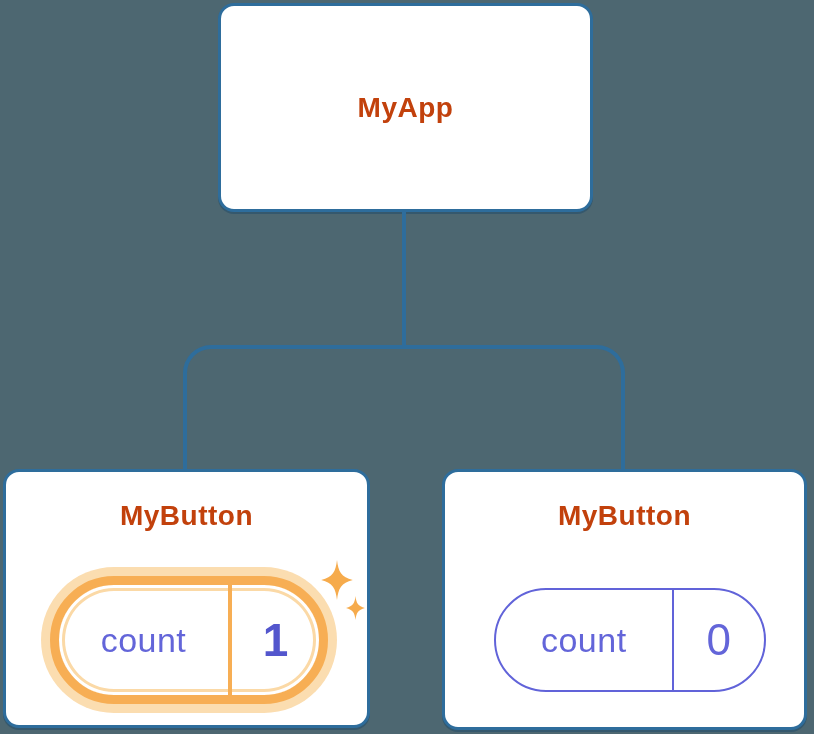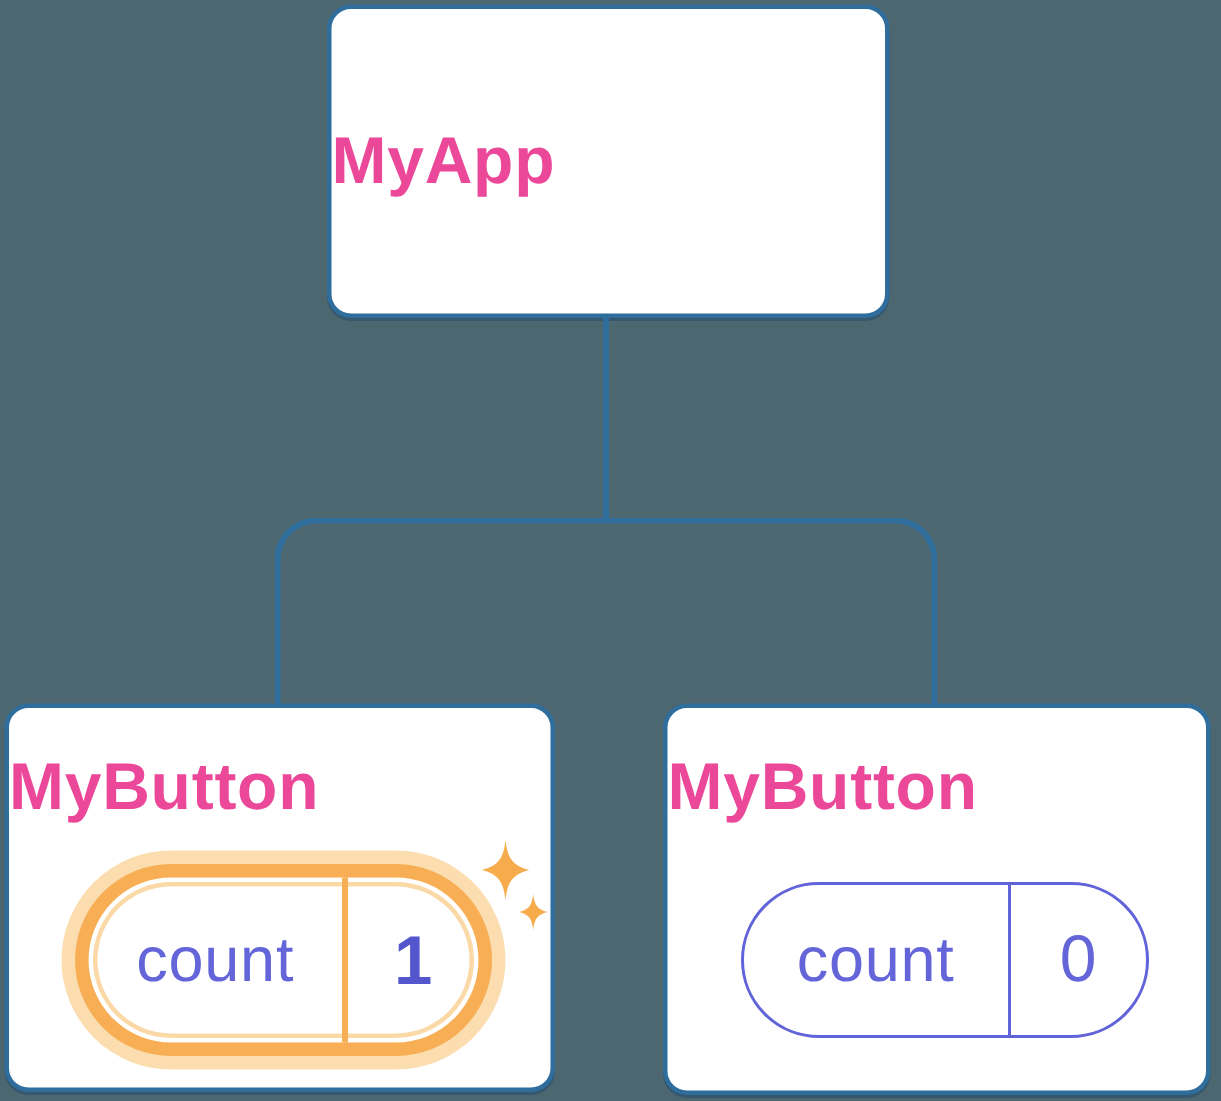--- a/index.html
+++ b/index.html
@@ -26,23 +26,23 @@
     box-shadow: 0 2px 0 rgba(25, 70, 105, 0.45);
   }
   #node-root   { left: 218px; top: 3px;   width: 375px; height: 209px; }
   #node-child0 { left: 3px;   top: 469px; width: 367px; height: 259px; }
   #node-child1 { left: 442px; top: 469px; width: 365px; height: 261px; }
 
   .node-title {
     position: absolute;
     left: 0;
     width: 100%;
-    text-align: left;
-    color: #ec4899;
-    font-size: 44px;
+    text-align: center;
+    color: #c2410c;
+    font-size: 28px;
     font-weight: 700;
     letter-spacing: 0.5px;
     white-space: nowrap;
   }
   #node-root .node-title { top: 50%; transform: translateY(-50%); }
   .child .node-title { top: 28px; }
 
   
   .stem {
     position: absolute;
@@ -92,21 +92,21 @@
     border-radius: 66px;
     box-shadow:
       0 0 0 9px #fbddb0,
       inset 0 0 0 3px #ffffff,
       inset 0 0 0 6px #fbd9a6;
   }
   .pill.highlight .cell.label { border-right: 4px solid #f7ae54; }
 
   .state-name {
     color: #6365d9;
-    font-size: 42px;
+    font-size: 34px;
     font-weight: 400;
     letter-spacing: 0.5px;
   }
   .state-value {
     color: #6365d9;
     font-size: 44px;
     font-weight: 400;
   }
   .pill.highlight .state-value {
     color: #5356cd;

